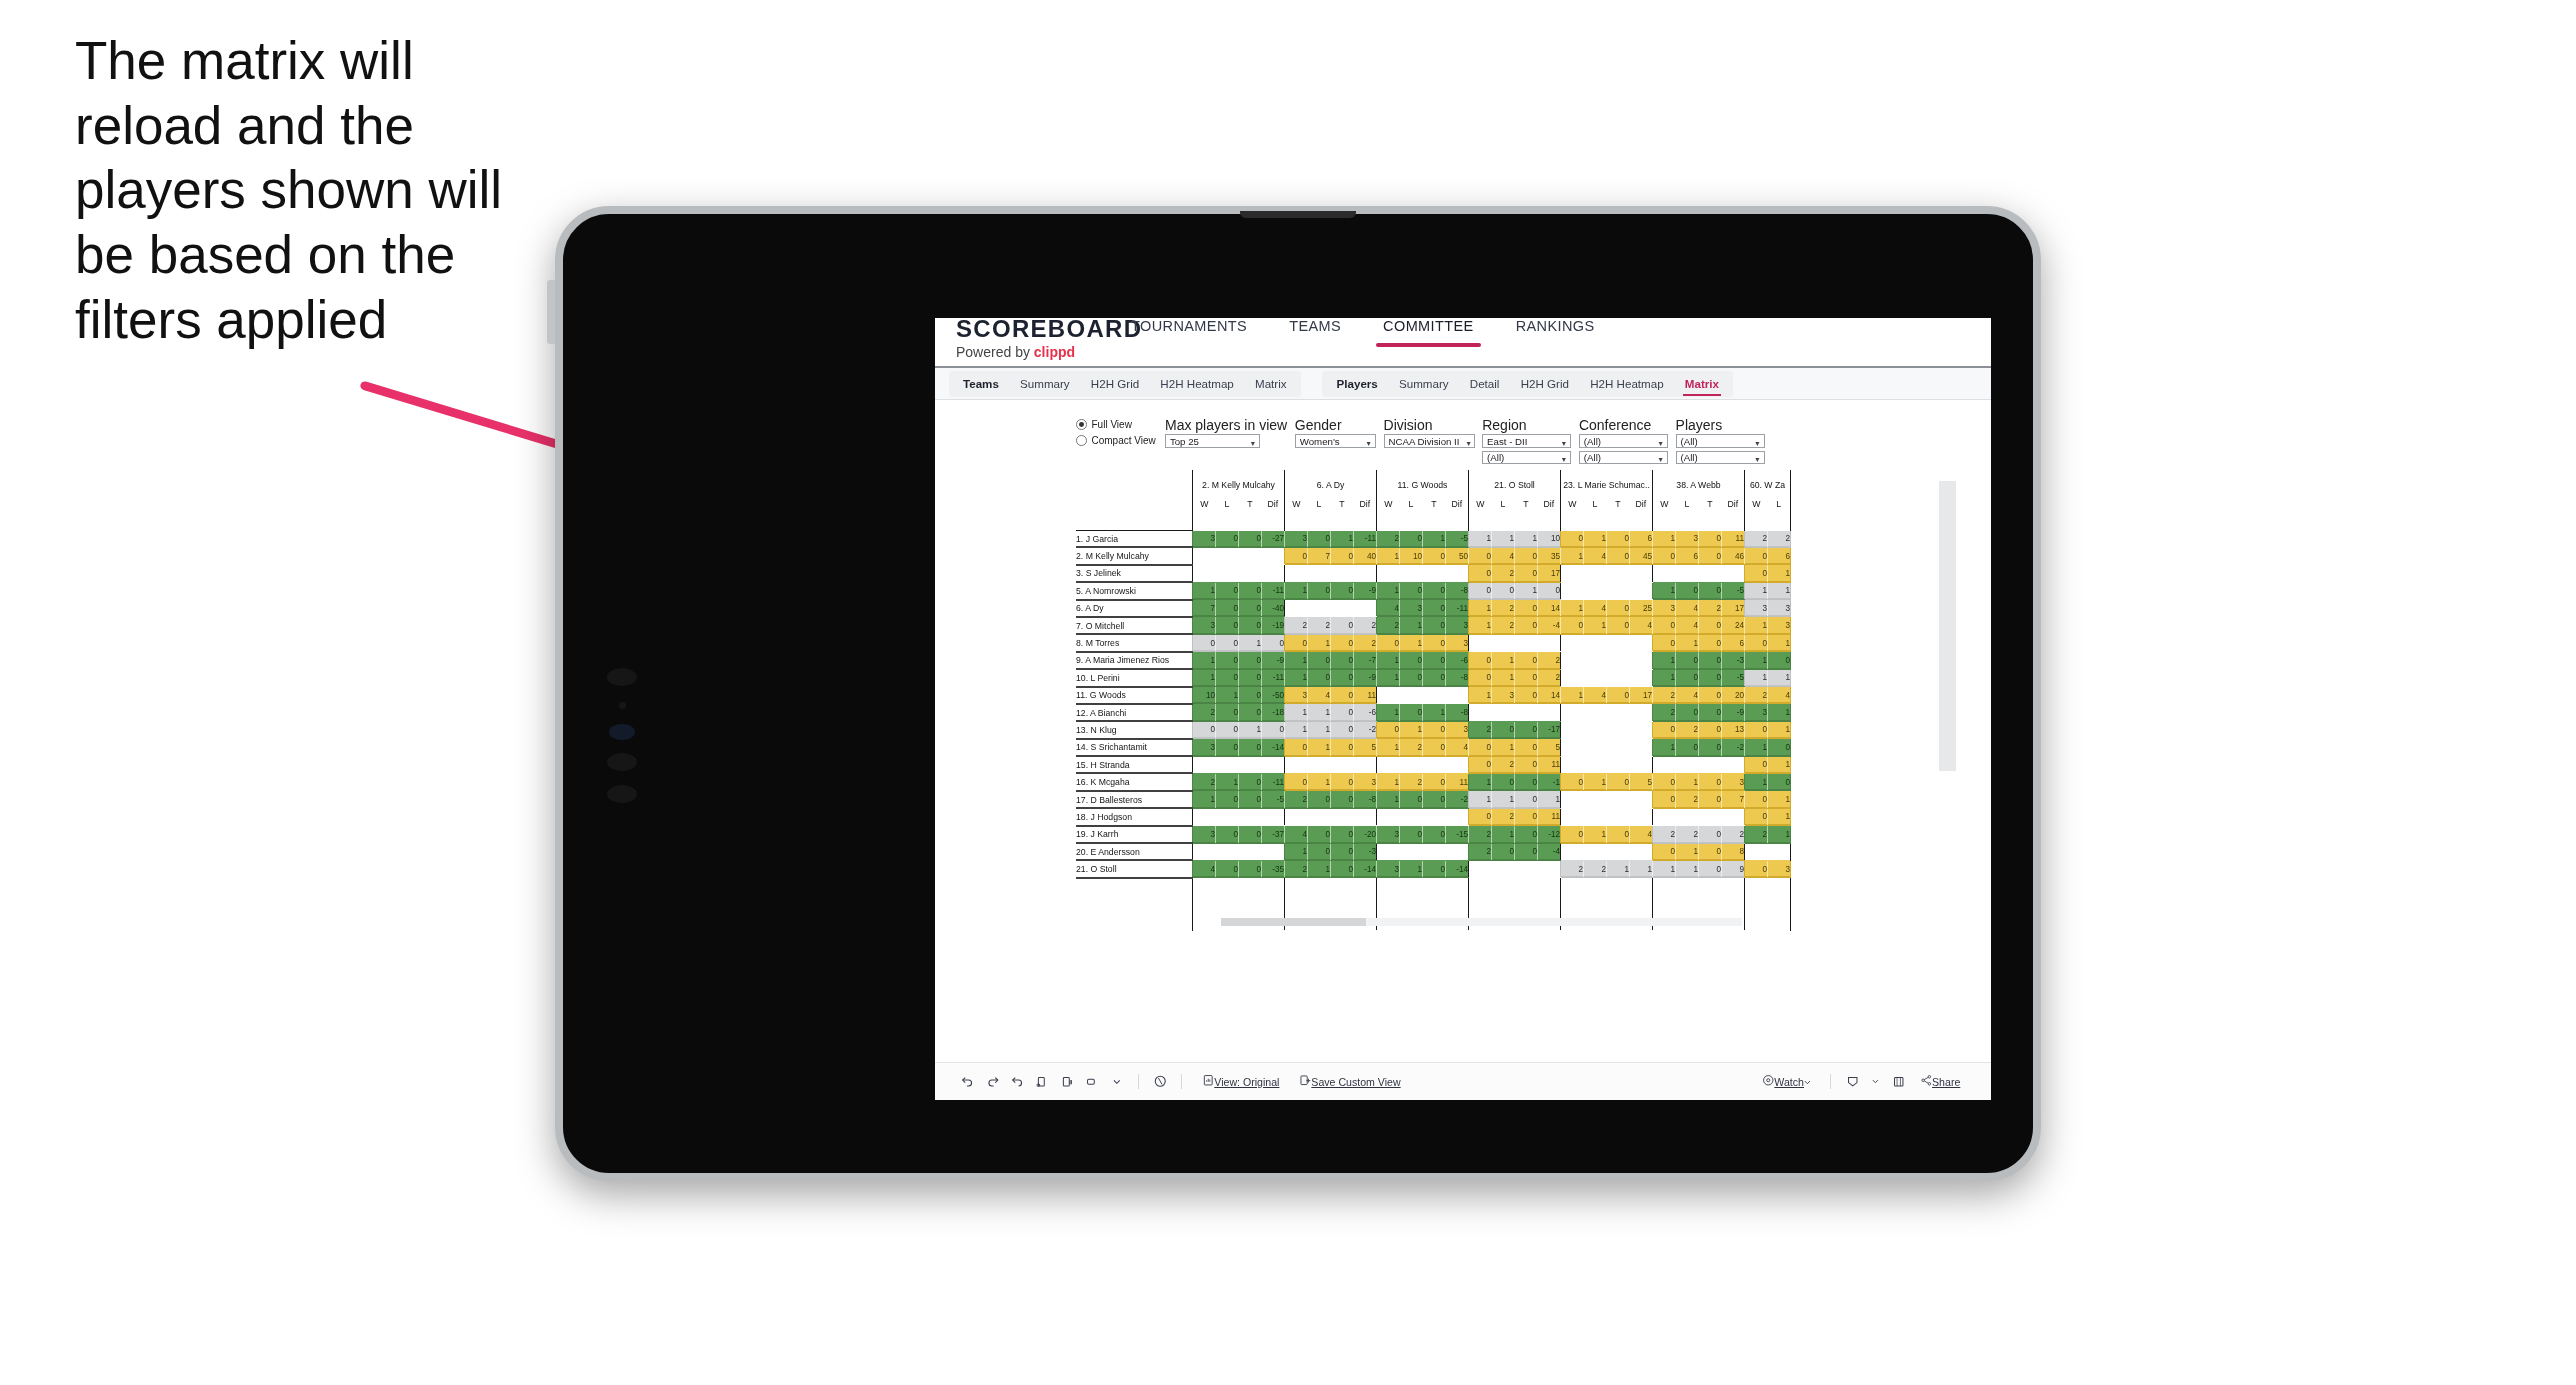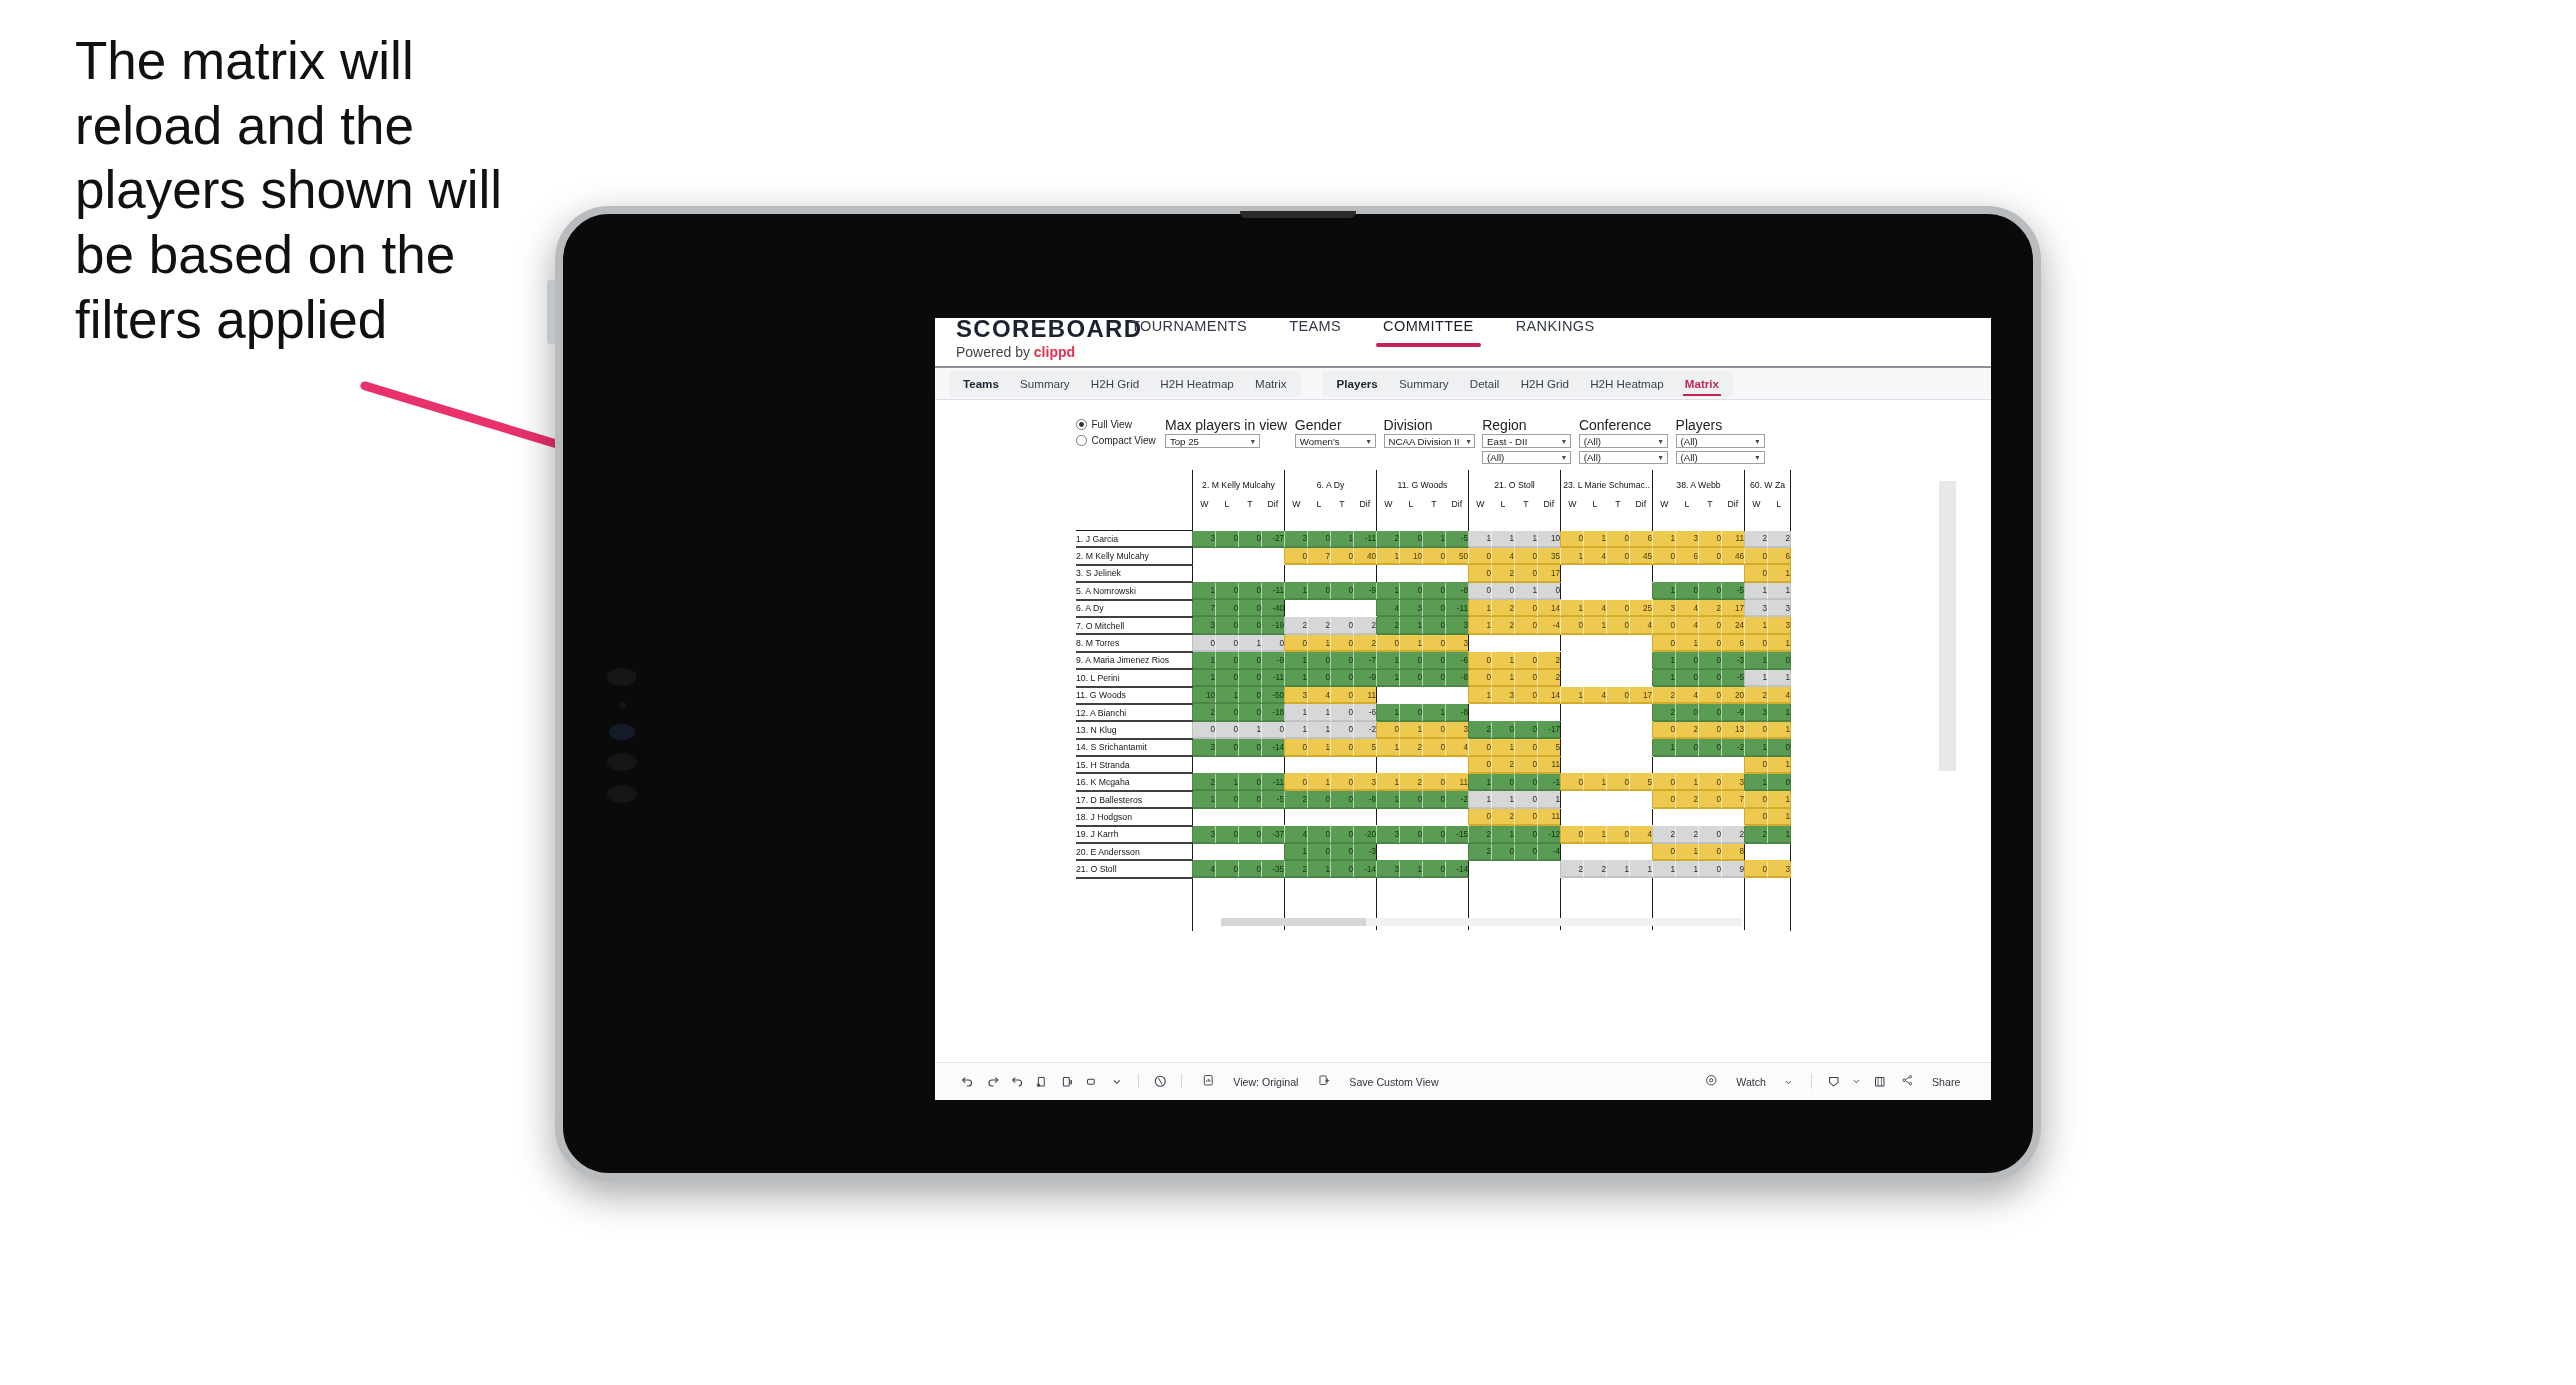--- a/index.html
+++ b/index.html
@@ -77,21 +77,21 @@
   
   .filters{position:absolute;left:141px;top:17.4px;display:flex;gap:0;font-size:9.7px;color:#222;}
   .viewcol{width:89px;padding-top:1.9px;}
   .radio{display:flex;align-items:center;gap:4.8px;margin-bottom:4.8px;font-size:10px;}
   .rdot{width:8.7px;height:8.7px;border-radius:50%;border:1px solid #777;background:#fff;position:relative;flex:0 0 auto;}
   .rdot.on:after{content:"";position:absolute;left:1.9px;top:1.9px;width:4.8px;height:4.8px;border-radius:50%;background:#333;}
   .fcol{margin-right:7.7px;}
   .fcol .flabel{font-size:14px;color:#222;margin-bottom:1px;white-space:nowrap;}
   .fsel{
     height:13.5px;border:1px solid #9aa0a6;background:#fff;font-size:9.7px;color:#1b1b1b;
-    display:flex;align-items:center;justify-content:space-between;padding:0 2.9px 0 3.9px;margin-bottom:2.9px;
+    display:flex;align-items:flex-end;justify-content:space-between;padding:0 2.9px 0 3.9px;margin-bottom:2.9px;
     box-sizing:border-box;white-space:nowrap;overflow:hidden;
   }
   .fsel .caret{font-size:6.8px;color:#444;padding-left:5.8px;}
   .w-max{width:95px;} .w-gen{width:81px;} .w-div{width:91px;}
   .w-reg{width:89px;} .w-con{width:89px;} .w-pla{width:89px;}
 
   
   .matrix{position:absolute;left:141px;top:70px;}
   table.mx{border-collapse:collapse;font-size:8.2px;color:#1c1c1c;table-layout:fixed;}
   table.mx td,table.mx th{padding:0;margin:0;}
@@ -136,21 +136,21 @@
 
   
   .bottombar{
     position:absolute;left:0;right:0;bottom:0;height:37px;background:#fbfbfc;
     border-top:1px solid #e2e4e7;display:flex;align-items:center;padding:0 21px;
     font-size:10.6px;color:#2f3340;
   }
   .tb{display:flex;align-items:center;gap:1.9px;}
   .ticon{width:23px;height:23px;display:flex;align-items:center;justify-content:center;color:#3b3f4b;}
   .tsep{width:1px;height:15.4px;background:#d6d8dc;margin:0 9.7px;}
-  .titem{display:flex;align-items:center;gap:19px;padding:0 9.7px;white-space:nowrap;}
+  .titem{display:flex;align-items:center;gap:0;padding:0 9.7px;white-space:nowrap;text-decoration:underline;}
   .spacer{flex:1;}
 </style>
 </head>
 <body>
 
 <div class="stage">
 
   <div class="annot">The matrix will reload and the players shown will be based on the filters applied</div>
 
   <div class="arrow-wrap">

